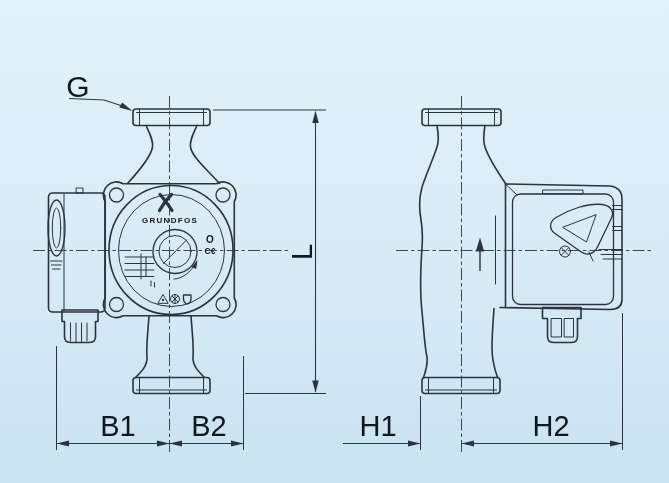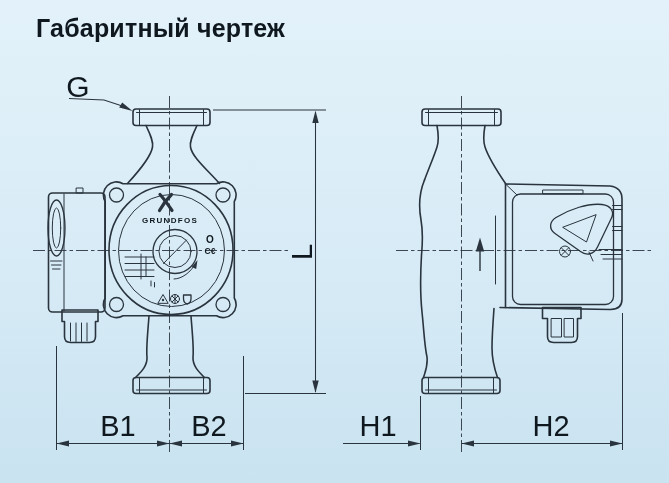--- a/index.html
+++ b/index.html
@@ -29,21 +29,20 @@
   .lab{font-family:"Liberation Sans",sans-serif;font-size:29px}
   .glab{font-family:"Liberation Sans",sans-serif;font-size:30px}
   .brand{font-family:"Liberation Sans",sans-serif;font-size:8px;font-weight:bold;letter-spacing:1.3px}
   .facemark{font-family:"Liberation Sans",sans-serif;font-size:10px;font-weight:bold}
   .facemark2{font-family:"Liberation Sans",sans-serif;font-size:8.5px;font-weight:bold}
 </style>
 </head>
 <body>
 
 <div class="stage">
-  <div class="title">Габаритный чертеж</div>
 
   <svg width="669" height="483" viewBox="0 0 669 483">
 
     <g>
 
       <path class="cl" d="M169.5,96 V452"></path>
       <path class="cl" d="M33,250.5 H290"></path>
 
       <g>
         <rect class="o" x="133" y="109" width="77" height="16.5" rx="3"></rect>

